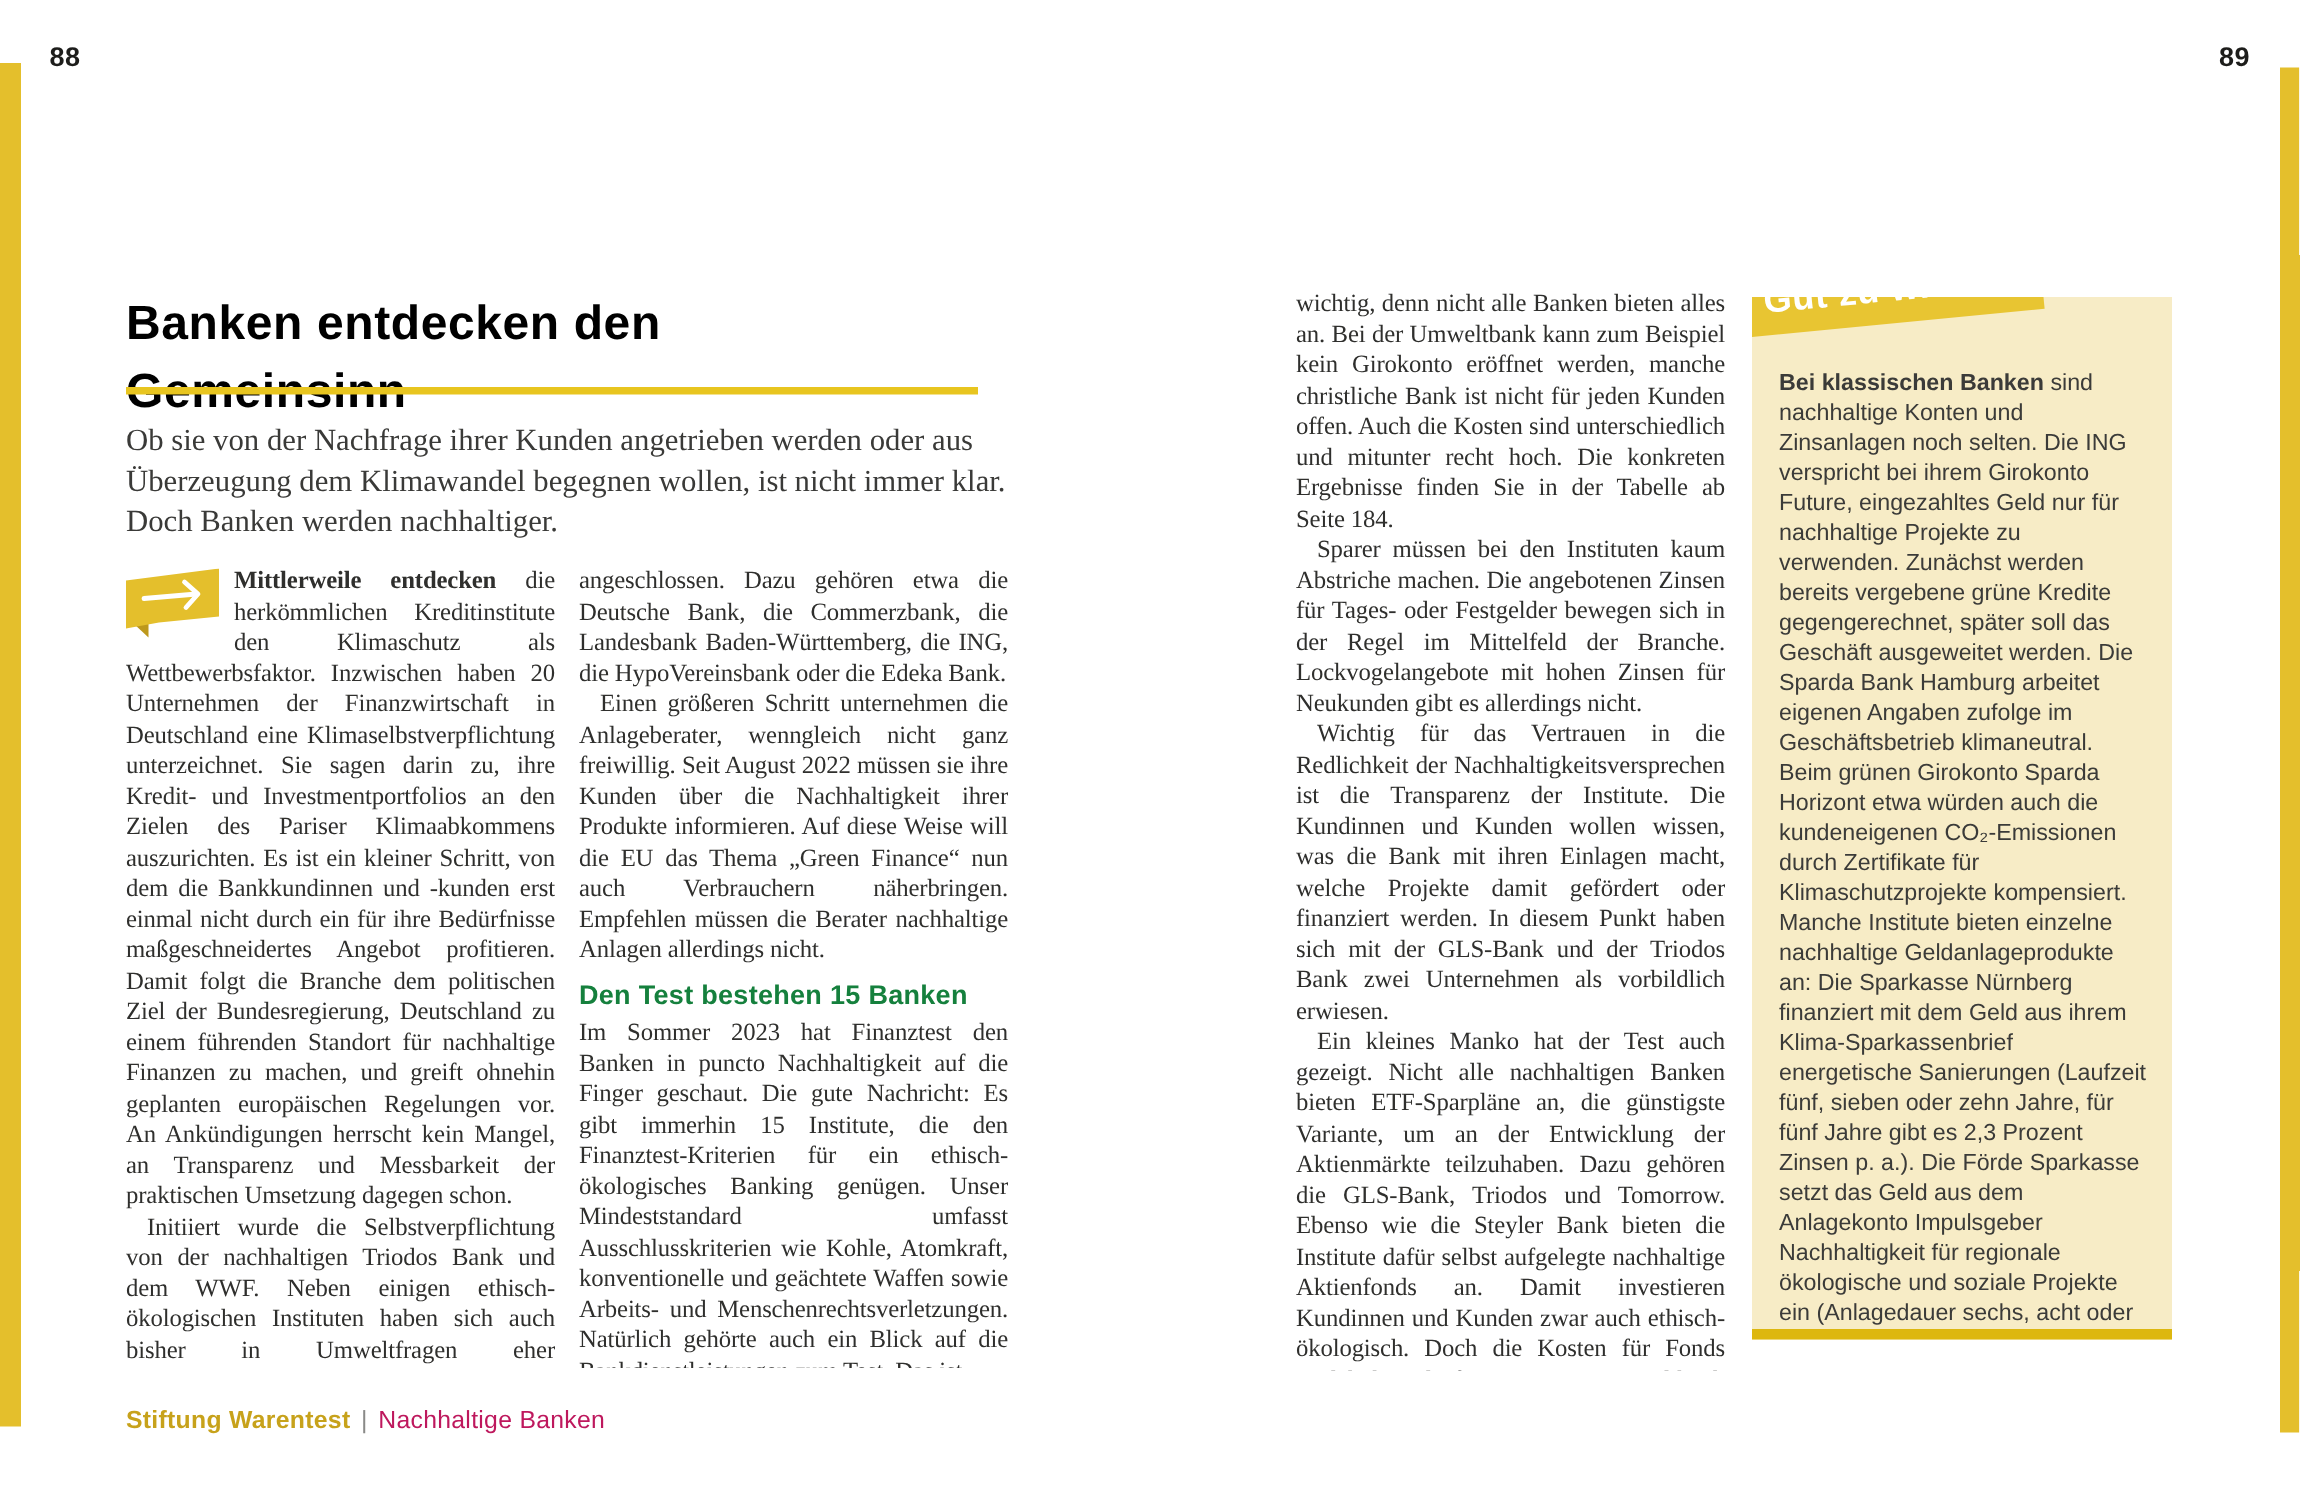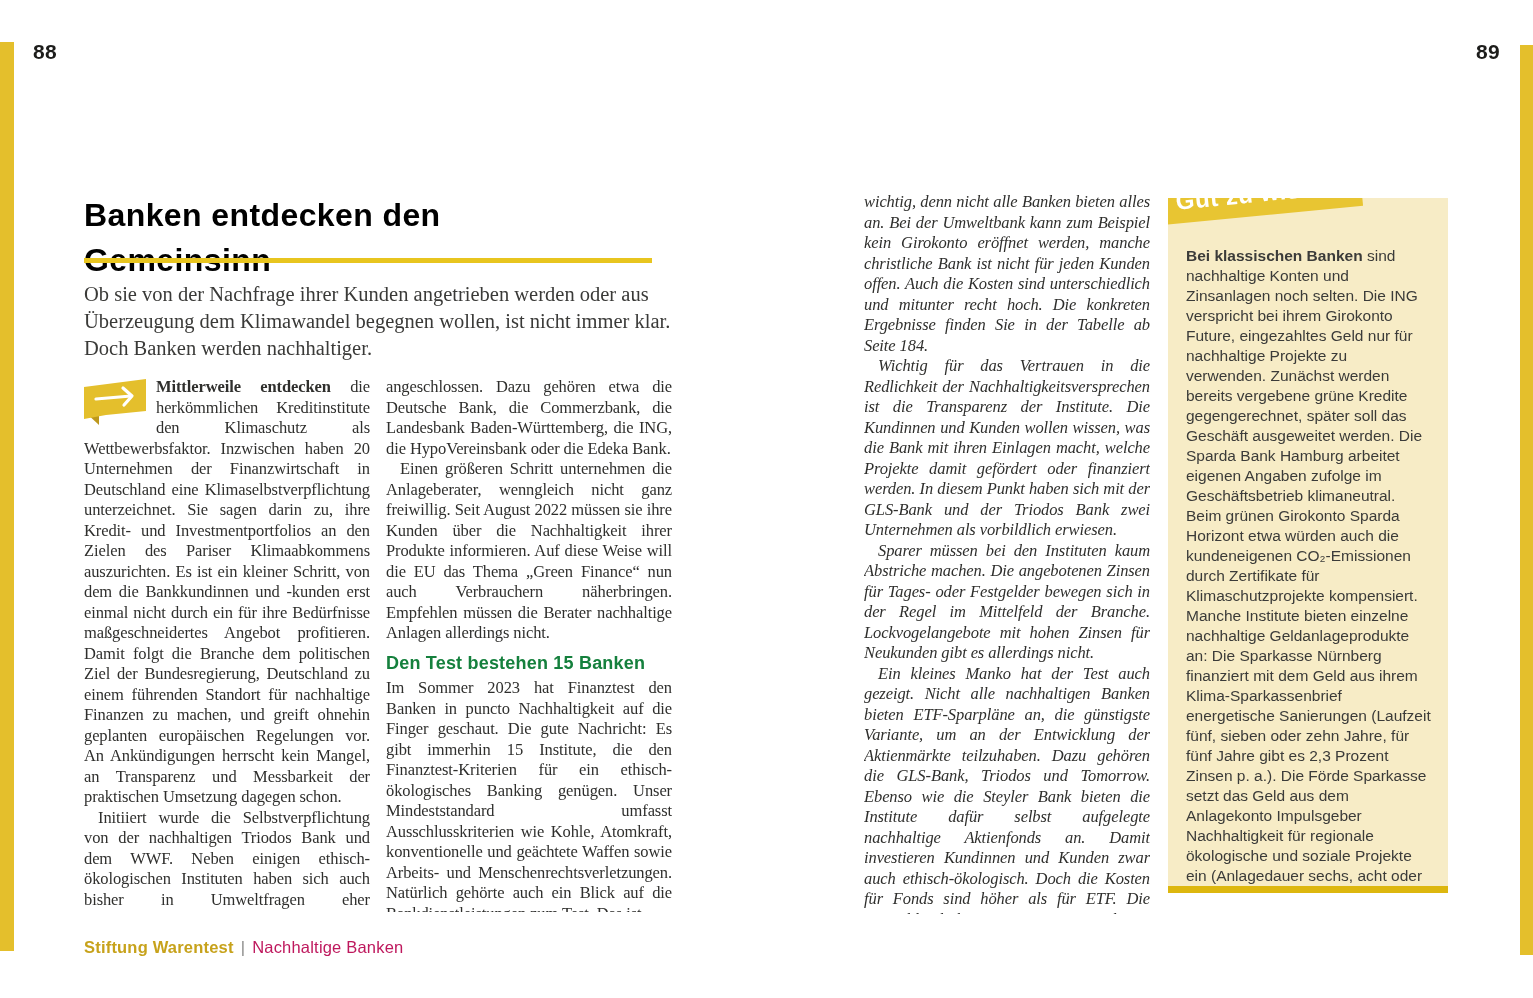--- a/index.html
+++ b/index.html
@@ -5,38 +5,38 @@
   html,body{margin:0;padding:0;background:#ffffff;}
   .page{position:relative;width:1533px;height:998px;background:#ffffff;overflow:hidden;
         font-family:"Liberation Sans",sans-serif;color:#1d1d1b;}
 
   
   .edge-bar{position:absolute;background:#e4bf2c;}
   .edge-bar.left{left:0;top:42px;width:14px;height:909px;}
   .edge-bar.right{right:0;top:45px;width:13px;height:910px;}
 
   
-  .pagenum{position:absolute;top:40px;font-size:21px;font-weight:600;color:#1d1d1b;letter-spacing:.3px;}
+  .pagenum{position:absolute;top:28px;font-size:18px;font-weight:600;color:#1d1d1b;letter-spacing:.3px;}
   .pagenum.left{left:33px;}
   .pagenum.right{right:33px;}
 
   
   .headline{position:absolute;left:84px;top:172px;width:520px;
             font-size:32px;line-height:45px;font-weight:bold;letter-spacing:.4px;color:#000000;}
   .title-rule{position:absolute;left:84px;top:258px;width:568px;height:5px;background:#e8c51f;}
   .standfirst{position:absolute;left:84px;top:281px;width:600px;
               font-size:20.5px;line-height:27px;color:#3a3a38;font-family:Liberation Serif, serif;}
 
   
   .col{position:absolute;width:286px;overflow:hidden;
        font-family:"Liberation Serif",serif;font-size:16.5px;line-height:20.5px;
        color:#2f2f2d;text-align:justify;letter-spacing:-0.1px;}
   .col-1{left:84px;top:377px;height:535px;}
   .col-2{left:386px;top:377px;height:535px;}
-  .col-3{left:864px;top:192px;height:722px;font-style:italic;}
+  .col-3{left:864px;top:192px;height:722px;}
   .col p{margin:0;}
   .col p.indent{text-indent:14px;}
   .lead-bold{font-weight:bold;}
 
   .flag-icon{float:left;width:62px;height:48px;margin:2px 10px 2px 0;}
 
   .subhead{font-family:"Liberation Sans",sans-serif;font-size:18px;font-weight:bold;
            color:#15803d;margin:9px 0 5px 0 !important;text-align:left;letter-spacing:.2px;}
 
   
@@ -88,22 +88,22 @@
 
   <div class="col col-2">
     <p>angeschlossen. Dazu gehören etwa die Deutsche Bank, die Commerzbank, die Landesbank Baden-Württemberg, die ING, die HypoVereinsbank oder die Edeka Bank.</p>
     <p class="indent">Einen größeren Schritt unternehmen die Anlageberater, wenngleich nicht ganz freiwillig. Seit August 2022 müssen sie ihre Kunden über die Nachhaltigkeit ihrer Produkte informieren. Auf diese Weise will die EU das Thema „Green Finance“ nun auch Verbrauchern näherbringen. Empfehlen müssen die Berater nachhaltige Anlagen allerdings nicht.</p>
     <p class="subhead">Den Test bestehen 15 Banken</p>
     <p>Im Sommer 2023 hat Finanztest den Banken in puncto Nachhaltigkeit auf die Finger geschaut. Die gute Nachricht: Es gibt immerhin 15 Institute, die den Finanztest-Kriterien für ein ethisch-ökologisches Banking genügen. Unser Mindeststandard umfasst Ausschlusskriterien wie Kohle, Atomkraft, konventionelle und geächtete Waffen sowie Arbeits- und Menschenrechtsverletzungen. Natürlich gehörte auch ein Blick auf die Bankdienstleistungen zum Test. Das ist</p>
   </div>
 
   <div class="col col-3">
     <p>wichtig, denn nicht alle Banken bieten alles an. Bei der Umweltbank kann zum Beispiel kein Girokonto eröffnet werden, manche christliche Bank ist nicht für jeden Kunden offen. Auch die Kosten sind unterschiedlich und mitunter recht hoch. Die konkreten Ergebnisse finden Sie in der Tabelle ab Seite 184.</p>
+    <p class="indent">Sparer müssen bei den Instituten kaum Abstriche machen. Die angebotenen Zinsen für Tages- oder Festgelder bewegen sich in der Regel im Mittelfeld der Branche. Lockvogelangebote mit hohen Zinsen für Neukunden gibt es allerdings nicht.</p>
     <p class="indent">Wichtig für das Vertrauen in die Redlichkeit der Nachhaltigkeitsversprechen ist die Transparenz der Institute. Die Kundinnen und Kunden wollen wissen, was die Bank mit ihren Einlagen macht, welche Projekte damit gefördert oder finanziert werden. In diesem Punkt haben sich mit der GLS-Bank und der Triodos Bank zwei Unternehmen als vorbildlich erwiesen.</p>
-    <p class="indent">Sparer müssen bei den Instituten kaum Abstriche machen. Die angebotenen Zinsen für Tages- oder Festgelder bewegen sich in der Regel im Mittelfeld der Branche. Lockvogelangebote mit hohen Zinsen für Neukunden gibt es allerdings nicht.</p>
     <p class="indent">Ein kleines Manko hat der Test auch gezeigt. Nicht alle nachhaltigen Banken bieten ETF-Sparpläne an, die günstigste Variante, um an der Entwicklung der Aktienmärkte teilzuhaben. Dazu gehören die GLS-Bank, Triodos und Tomorrow. Ebenso wie die Steyler Bank bieten die Institute dafür selbst aufgelegte nachhaltige Aktienfonds an. Damit investieren Kundinnen und Kunden zwar auch ethisch-ökologisch. Doch die Kosten für Fonds sind höher als für ETF. Die Umweltbank hat eine strenge Regel. Ins De-</p>
   </div>
 
   <aside class="infobox">
     <div class="infobox-banner">Gut zu wissen</div>
     <div class="infobox-body">
       <span class="lead-bold">Bei klassischen Banken</span><span> sind nachhaltige Konten und Zinsanlagen noch selten. Die ING verspricht bei ihrem Girokonto Future, eingezahltes Geld nur für nachhaltige Projekte zu verwenden. Zunächst werden bereits vergebene grüne Kredite gegengerechnet, später soll das Geschäft ausgeweitet werden. Die Sparda Bank Hamburg arbeitet eigenen Angaben zufolge im Geschäftsbetrieb klimaneutral. Beim grünen Girokonto Sparda Horizont etwa würden auch die kundeneigenen CO₂-Emissionen durch Zertifikate für Klimaschutzprojekte kompensiert. Manche Institute bieten einzelne nachhaltige Geldanlageprodukte an: Die Sparkasse Nürnberg finanziert mit dem Geld aus ihrem Klima-Sparkassenbrief energetische Sanierungen (Laufzeit fünf, sieben oder zehn Jahre, für fünf Jahre gibt es 2,3 Prozent Zinsen p. a.). Die Förde Sparkasse setzt das Geld aus dem Anlagekonto Impulsgeber Nachhaltigkeit für regionale ökologische und soziale Projekte ein (Anlagedauer sechs, acht oder zehn Jahre, für sechs Jahre gibt es 2,65 Prozent im Jahr). (Stand: Juni 2023)</span>
     </div>
   </aside>
 

